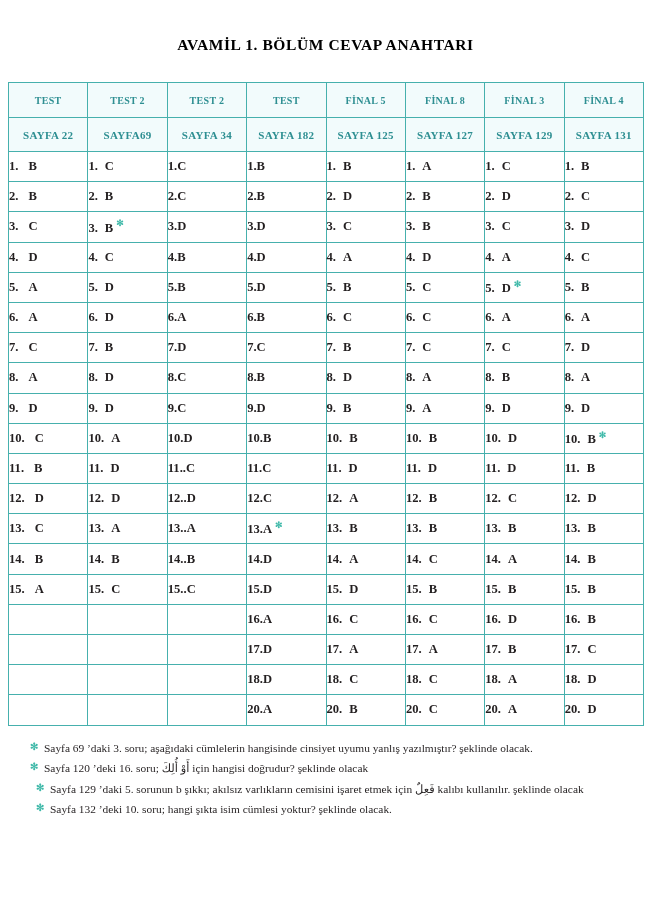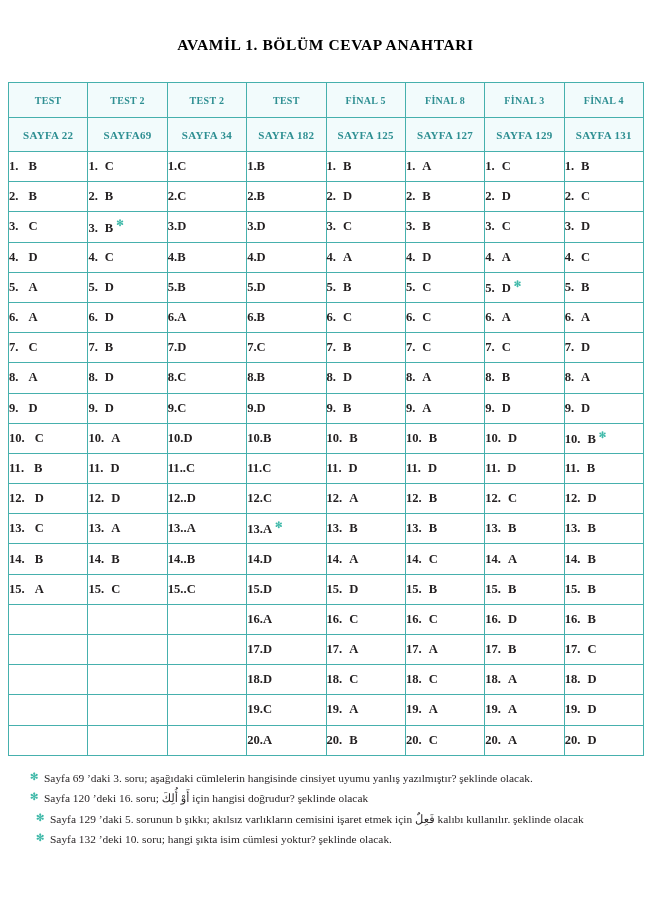--- a/index.html
+++ b/index.html
@@ -346,30 +346,20 @@
             <td class="ans sp-none"><span class="num">18.</span><span class="letter">D</span></td>
             <td class="ans sp-mid"><span class="num">18.</span><span class="letter">C</span></td>
             <td class="ans sp-mid"><span class="num">18.</span><span class="letter">C</span></td>
             <td class="ans sp-mid"><span class="num">18.</span><span class="letter">A</span></td>
             <td class="ans sp-mid"><span class="num">18.</span><span class="letter">D</span></td>
           </tr>
           <tr>
             <td class="empty"></td>
             <td class="empty"></td>
             <td class="empty"></td>
-            <td class="ans sp-none"><span class="num">19.</span><span class="letter">C</span></td>
-            <td class="ans sp-mid"><span class="num">19.</span><span class="letter">A</span></td>
-            <td class="ans sp-mid"><span class="num">19.</span><span class="letter">A</span></td>
-            <td class="ans sp-mid"><span class="num">19.</span><span class="letter">A</span></td>
-            <td class="ans sp-mid"><span class="num">19.</span><span class="letter">D</span></td>
-          </tr>
-          <tr>
-            <td class="empty"></td>
-            <td class="empty"></td>
-            <td class="empty"></td>
             <td class="ans sp-none"><span class="num">20.</span><span class="letter">A</span></td>
             <td class="ans sp-mid"><span class="num">20.</span><span class="letter">B</span></td>
             <td class="ans sp-mid"><span class="num">20.</span><span class="letter">C</span></td>
             <td class="ans sp-mid"><span class="num">20.</span><span class="letter">A</span></td>
             <td class="ans sp-mid"><span class="num">20.</span><span class="letter">D</span></td>
           </tr>
         </tbody>
     </table>
   </div>
 

